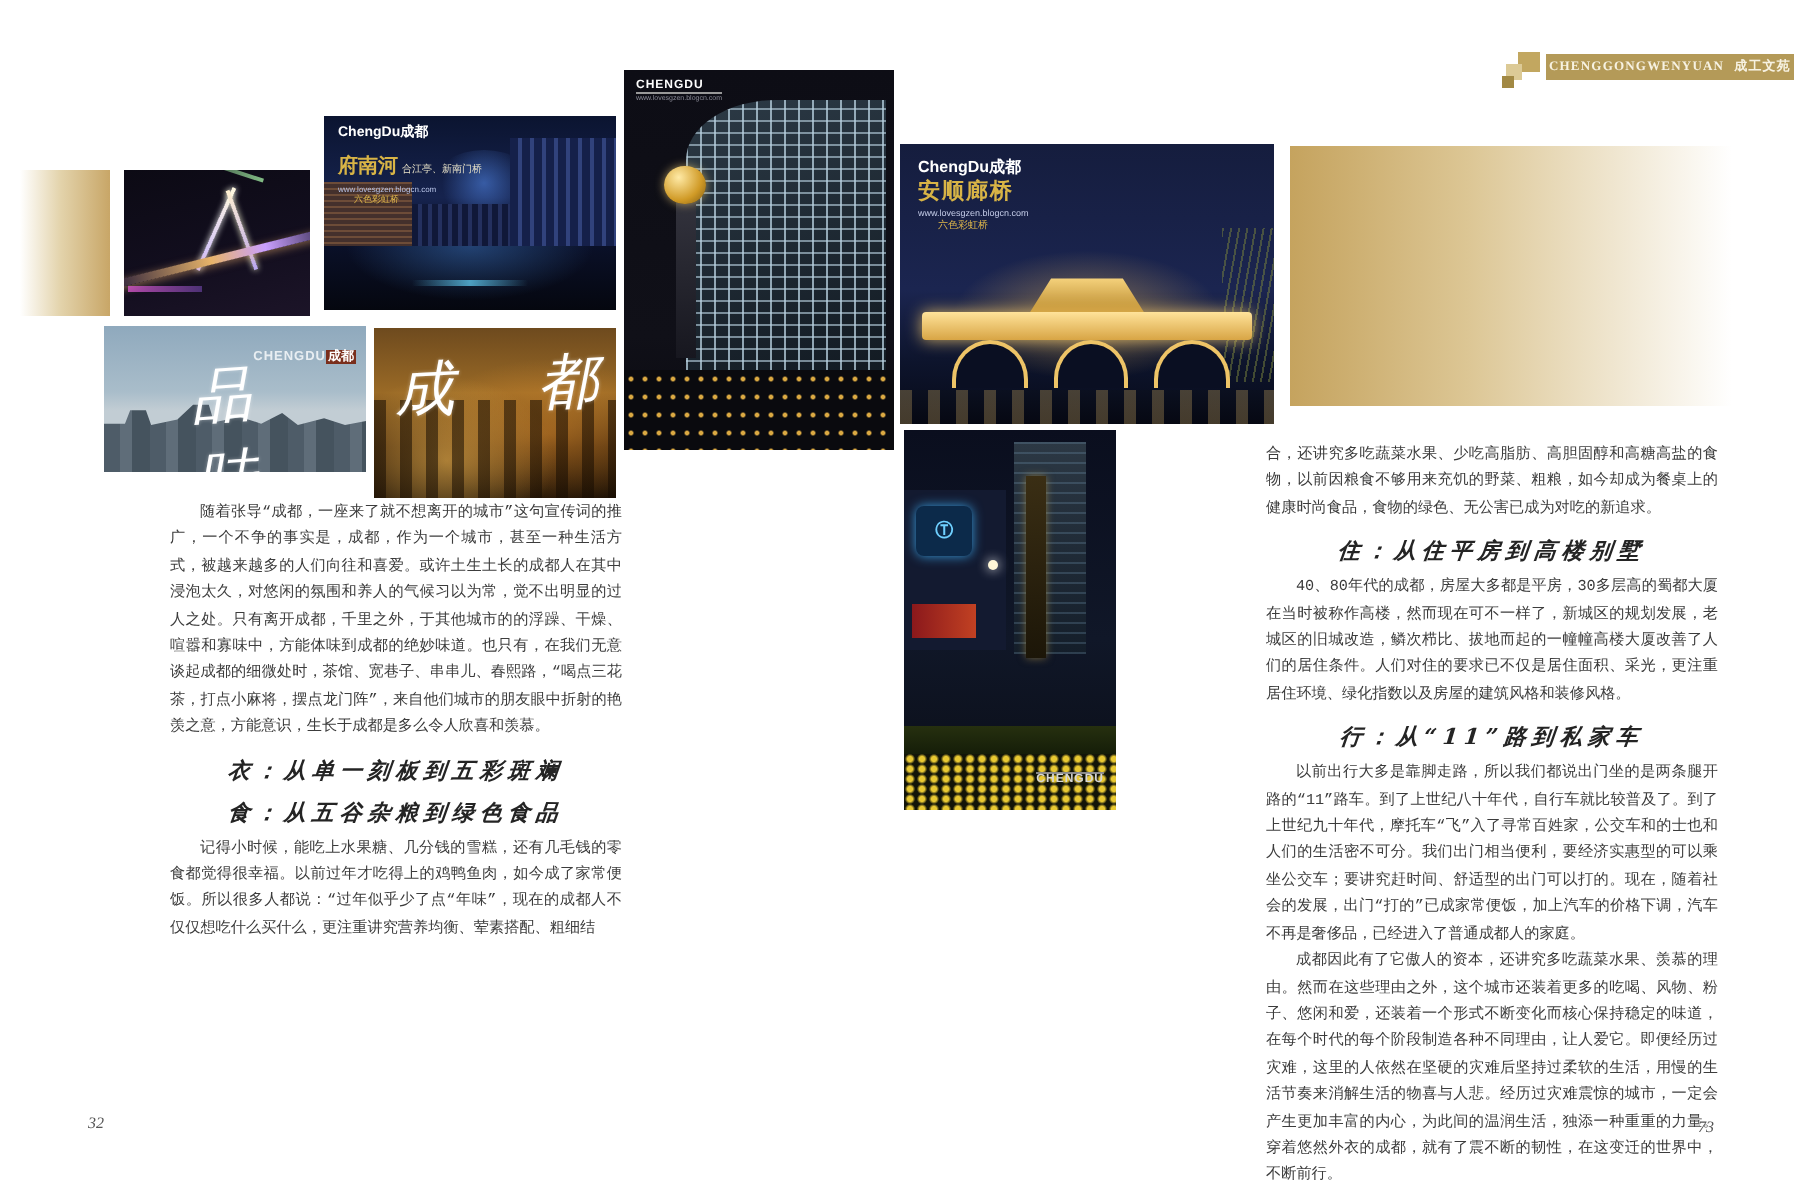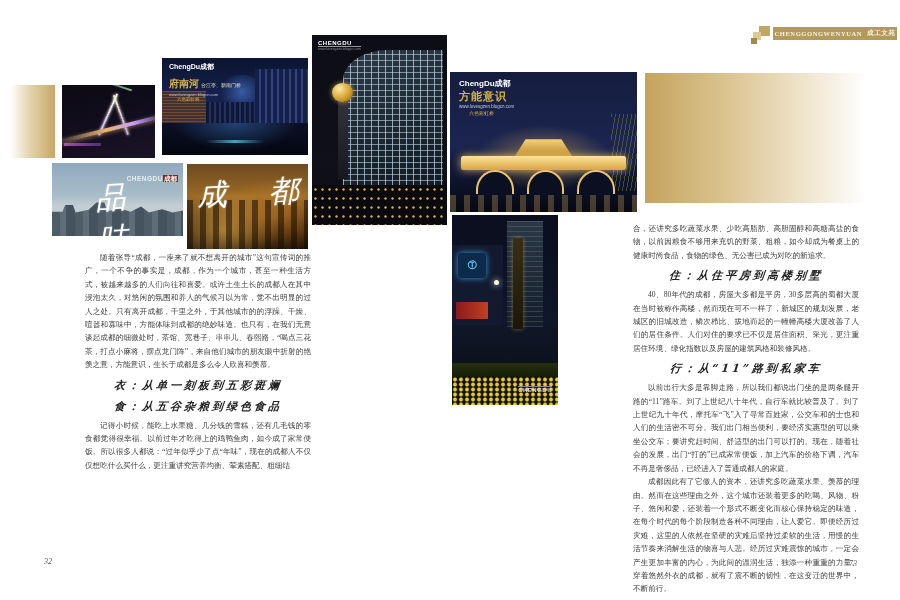--- a/index.html
+++ b/index.html
@@ -130,21 +130,21 @@
                          radial-gradient(ellipse at 72% 62%,rgba(255,160,50,.4),transparent 50%),
                          linear-gradient(#6e4a1e 0%,#9a6a26 38%,#4c2e0e 70%,#1e1206 100%);}
   .cd-bldgs{left:0;bottom:0;width:100%;height:58%;
             background:repeating-linear-gradient(90deg,rgba(22,12,2,.55) 0 6px,transparent 6px 13px);}
   .cd-callig{left:8%;top:10%;width:84%;font-size:30px;display:flex;justify-content:space-between;transform:rotate(-3deg);}
   
   .col{color:#3c3c3c;}
   .col-left{left:85px;top:251px;width:226px;}
   .col-right{left:633px;top:222px;width:226px;}
   .para{font-size:7.6px;line-height:13.4px;text-align:justify;text-indent:15px;margin:0;
-        font-family:Liberation Serif, serif;}
+        font-family:Liberation Mono, monospace;}
   .para.noindent{text-indent:0;}
   .chead{font-size:11px;text-align:center;color:#242424;margin:6px 0 5px 0;
          font-family:"DejaVu Serif","Liberation Serif",serif;font-style:italic;font-weight:600;
          letter-spacing:3px;transform:skewX(-6deg);}
   
   .pagenum{font-size:8px;color:#555;font-style:italic;font-family:"Liberation Serif",serif;}
   .pn-left{left:44px;top:557px;}
   .pn-right{left:849px;top:559px;}
 </style>
 </head>
@@ -201,21 +201,21 @@
     <div class="abs an-glow"></div>
     <div class="abs an-willow"></div>
     <div class="abs an-roof"></div>
     <div class="abs an-deck"></div>
     <div class="abs an-arch an-a1"></div>
     <div class="abs an-arch an-a2"></div>
     <div class="abs an-arch an-a3"></div>
     <div class="abs an-refl"></div>
     <div class="abs an-txt">
       <div class="an-brand">ChengDu成都</div>
-      <div class="an-title">方能意识</div>
+      <div class="an-title">安顺廊桥</div>
       <div class="an-url">www.lovesgzen.blogcn.com</div>
       <div class="an-tag">六色彩虹桥</div>
     </div>
   </div>
 
   <div class="abs photo ph-street">
     <div class="abs st-tower"></div>
     <div class="abs st-bldg"></div>
     <div class="abs st-sign">Ⓣ</div>
     <div class="abs st-red"></div>

